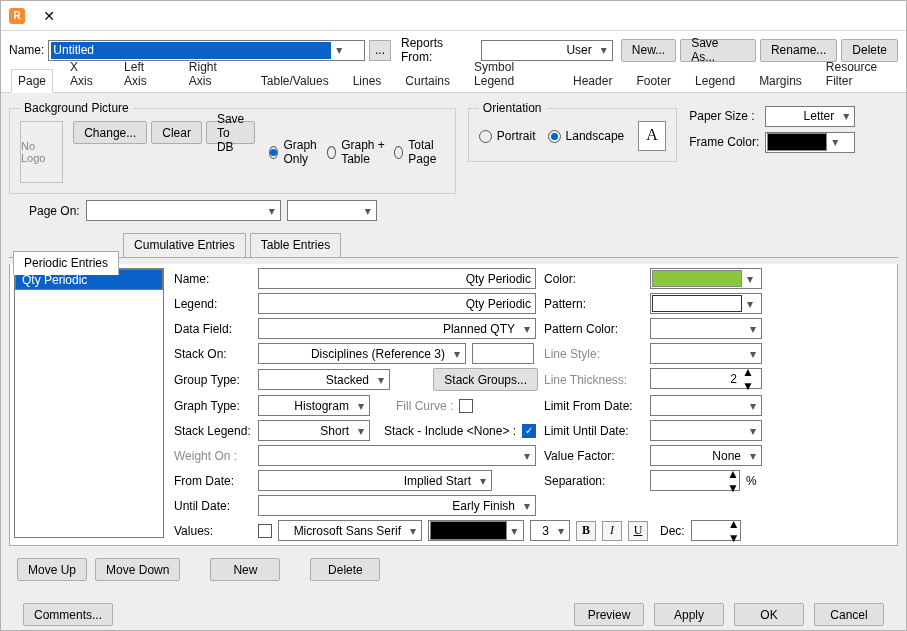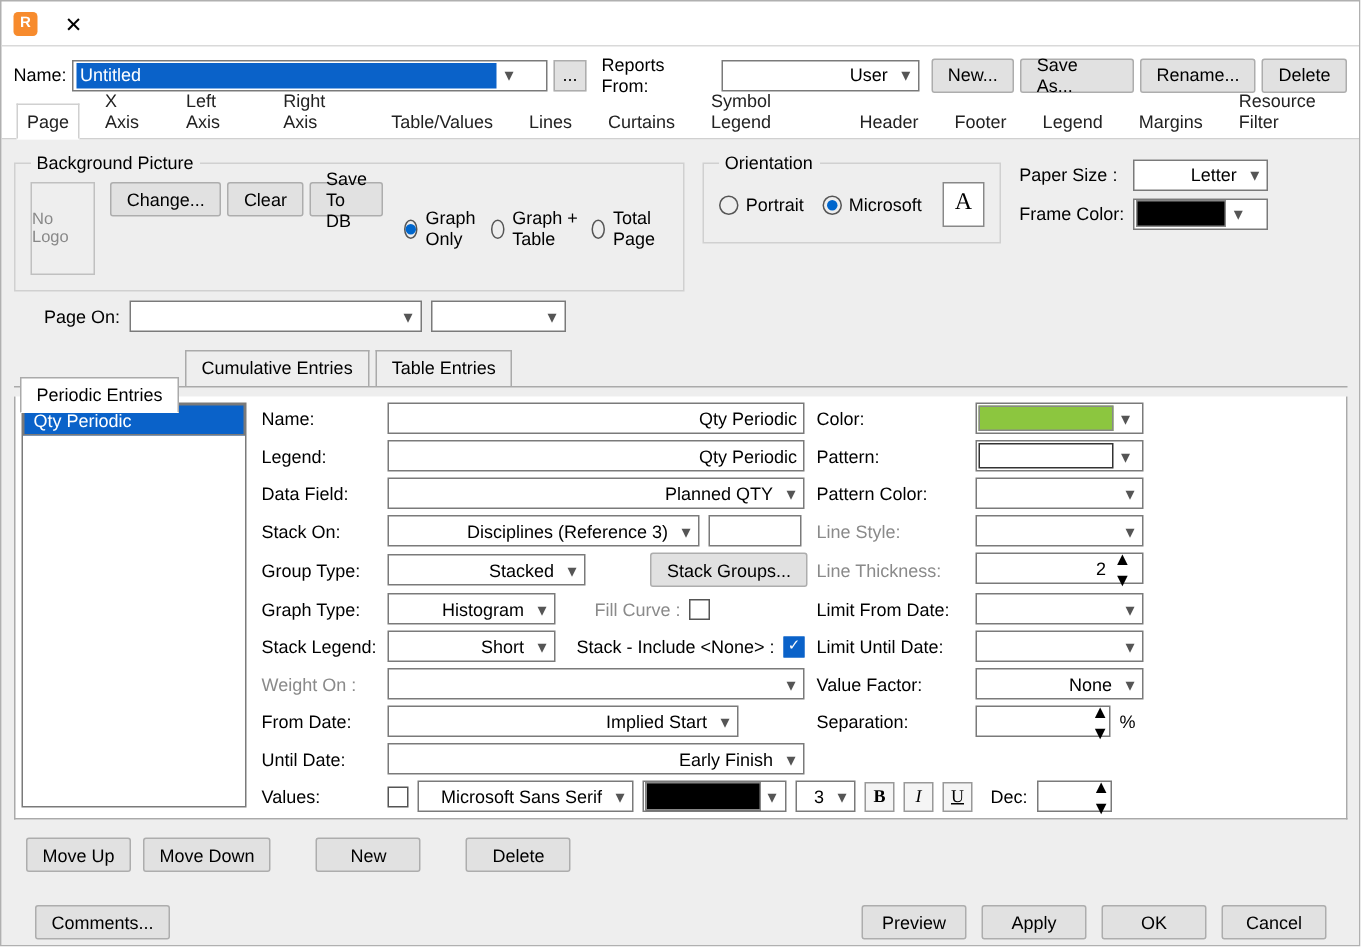--- a/index.html
+++ b/index.html
@@ -138,21 +138,21 @@
       <fieldset style="width:170px;">
         <legend>Orientation</legend>
         <div style="display:flex; align-items:center; gap:14px;">
           <div class="vstack" id="orient-radios" style="gap:12px; padding:6px 0;">
               <div class="radio-row">
                 <span class="radio"></span>
                 <span>Portrait</span>
               </div>
               <div class="radio-row">
                 <span class="radio checked"></span>
-                <span>Microsoft</span>
+                <span>Landscape</span>
               </div>
             </div>
           <div class="icon-page"></div>
         </div>
       </fieldset>
 
       <div style="padding-top:4px;">
         <div class="paper-row">
           <span class="lbl" style="width:70px;">Paper Size :</span>
           <div class="sel" style="width:90px;">

